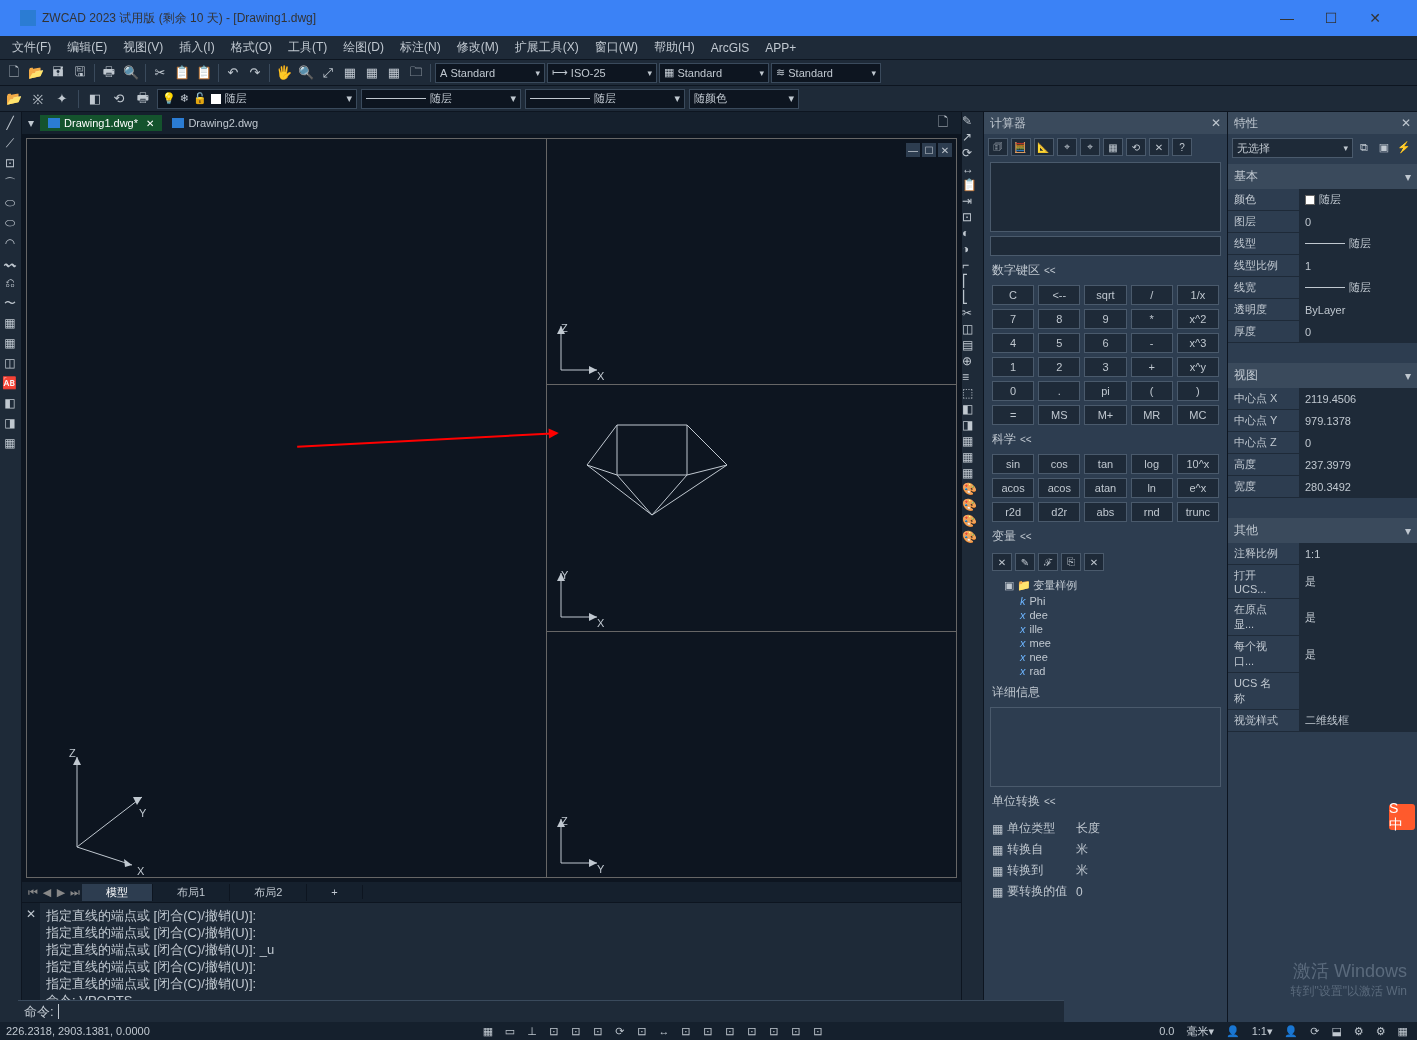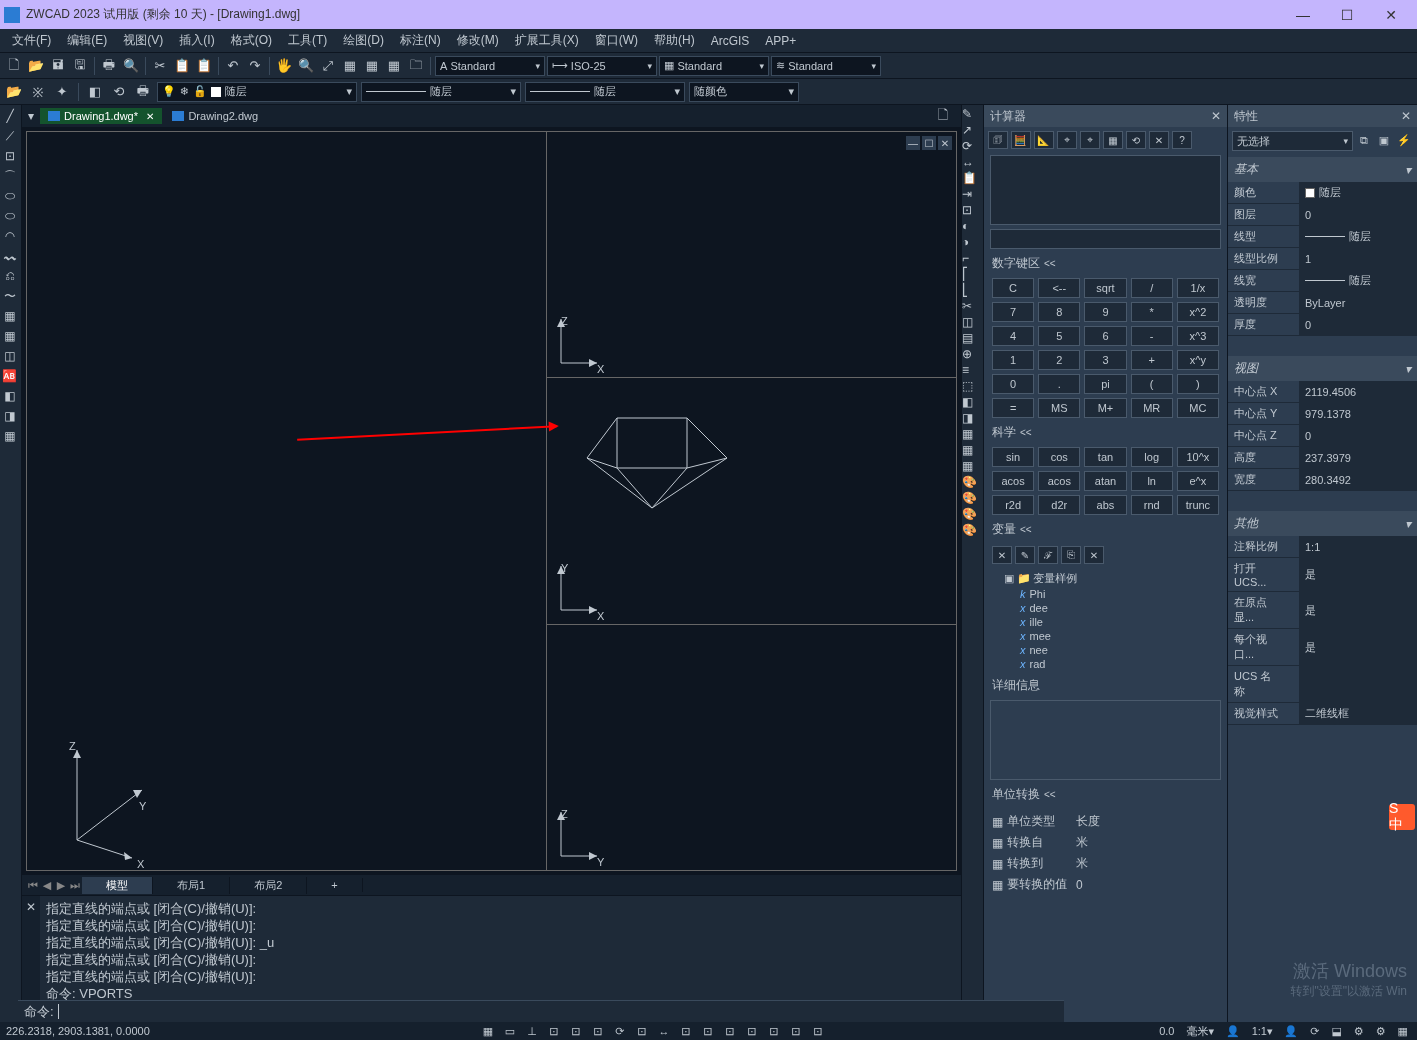--- a/index.html
+++ b/index.html
@@ -1,19 +1,19 @@
 <!DOCTYPE html>
 <html><head>
 <meta charset="utf-8">
 <style>
 * { margin: 0; padding: 0; box-sizing: border-box; font-family: "Microsoft YaHei", Arial, sans-serif; }
 body { background: #1e2a38; color: #c0c8d0; font-size: 12px; overflow: hidden; width: 1417px; height: 1040px; position: relative; }
 
 
-.title-bar { height: 29px; background: #c4b5fd; color: #333; display: flex; align-items: center; padding: 0 4px; position: relative; }
+.title-bar { height: 36px; background: #3b82f6; color: #333; display: flex; align-items: center; padding: 0 20px; position: relative; }
 .app-icon { width: 16px; height: 16px; background: #2b7cd3; margin-right: 6px; }
 .title-text { flex: 1; font-size: 12px; }
 .win-controls { display: flex; gap: 0; }
 .win-btn { width: 44px; height: 26px; display: flex; align-items: center; justify-content: center; font-size: 14px; color: #333; }
 
 
 .menu-bar { height: 24px; background: #1e2a38; display: flex; align-items: center; padding: 0 4px; border-bottom: 1px solid #0d1520; }
 .menu-item { padding: 2px 8px; font-size: 12px; color: #c0c8d0; }
 
 
@@ -93,21 +93,21 @@
 .unit-row { display: flex; align-items: center; gap: 8px; padding: 2px 0; }
 .unit-row .lbl { width: 76px; display: flex; align-items: center; gap: 4px; }
 .unit-row .val { flex: 1; }
 
 
 .prop-panel { width: 190px; background: #2d3d50; display: flex; flex-direction: column; border-left: 1px solid #0d1520; }
 .prop-select-row { display: flex; align-items: flex-start; padding: 4px; gap: 2px; }
 .prop-select { flex: 1; height: 20px; background: #1e2a38; border: 1px solid #4a5a6c; display: flex; align-items: center; padding: 0 4px; font-size: 11px; }
 .prop-select .arrow { margin-left: auto; font-size: 9px; }
 .prop-mini { width: 18px; height: 18px; display: flex; align-items: center; justify-content: center; font-size: 11px; color: #c0c8d0; }
-.prop-section { padding: 4px 6px; background: #3a4a5c; font-size: 12px; display: flex; align-items: center; justify-content: space-between; margin-top: 2px; font-style: italic; }
+.prop-section { padding: 4px 6px; background: #3a4a5c; font-size: 12px; display: flex; align-items: center; justify-content: space-between; margin-top: 2px; }
 .prop-row { display: flex; font-size: 11px; border-bottom: 1px solid #1e2a38; gap: 15px; }
 .prop-label { width: 56px; padding: 3px 6px; background: #2d3d50; }
 .prop-value { flex: 1; padding: 3px 6px; background: #1e2a38; display: flex; align-items: center; gap: 4px; }
 .prop-value .sw { width: 10px; height: 10px; background: #fff; border: 1px solid #666; }
 .prop-line { width: 40px; height: 1px; background: #c0c8d0; }
 
 
 .status-bar { height: 18px; background: #15202d; color: #c0c8d0; display: flex; align-items: center; padding: 0 6px; font-size: 11px; position: absolute; bottom: 0; left: 0; right: 0; gap: 10px; }
 .status-bar .spacer { flex: 1; }
 .status-icons { display: flex; gap: 6px; }

